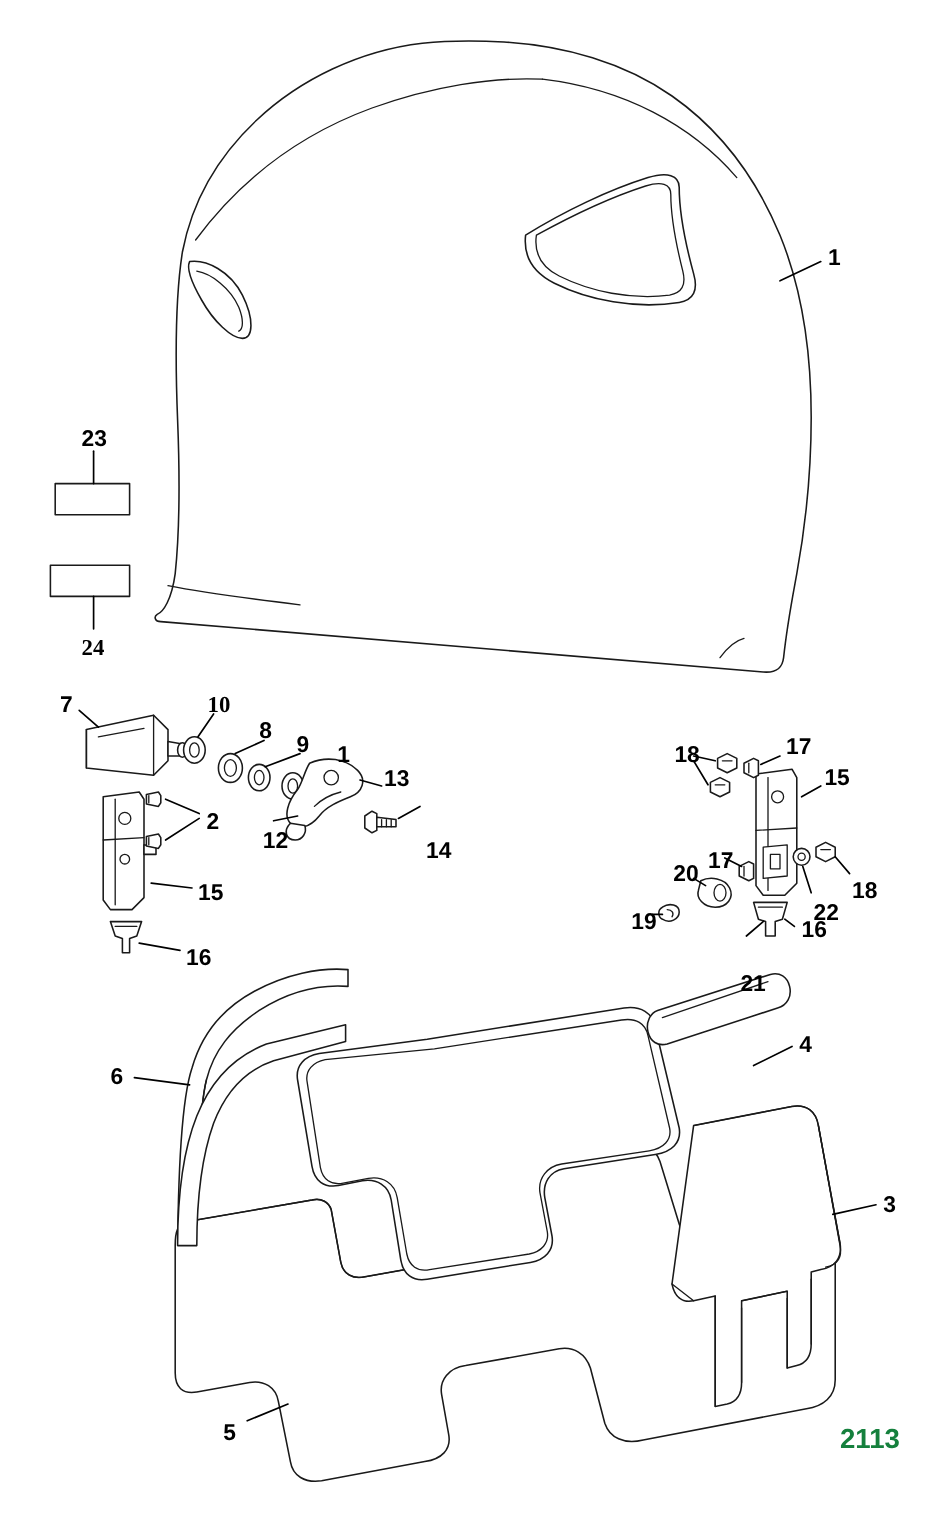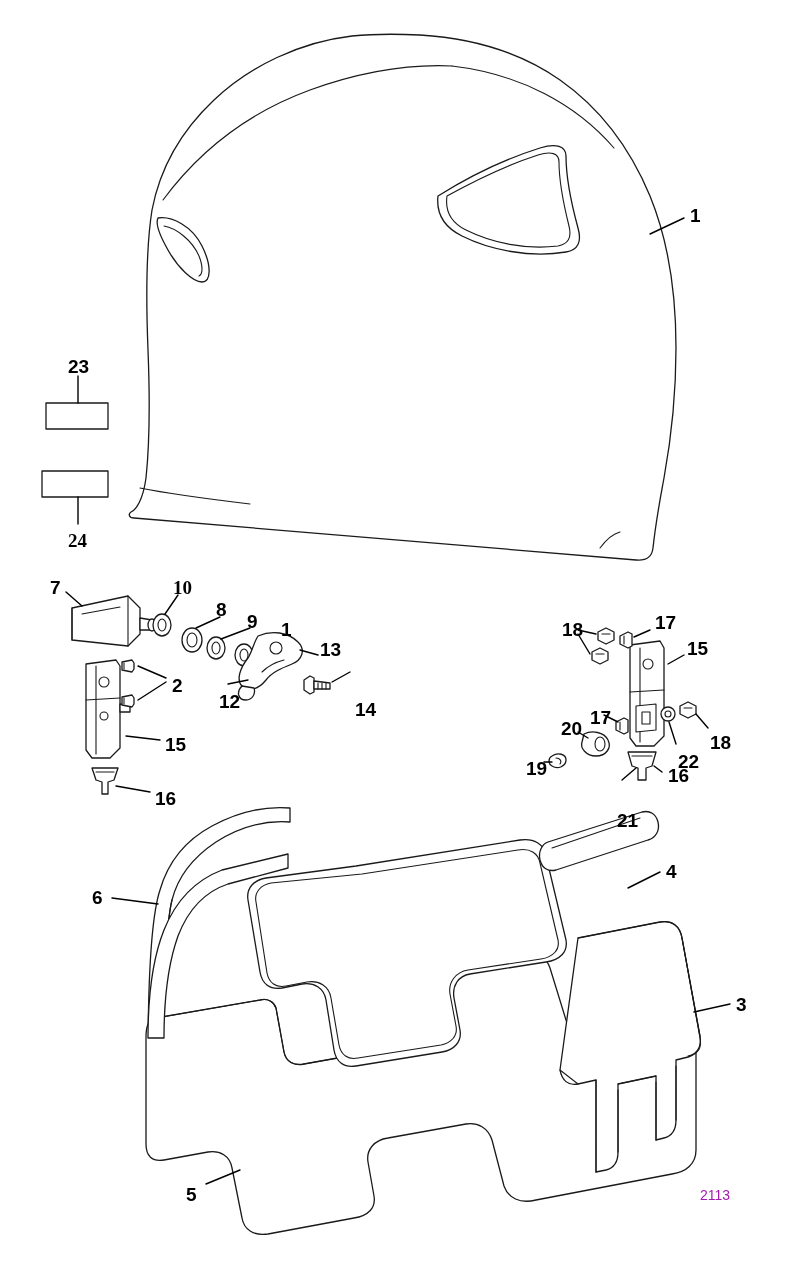--- a/index.html
+++ b/index.html
@@ -29,23 +29,23 @@
     font-family: "Liberation Sans", sans-serif;
     font-size: 19px;
     font-weight: bold;
     color: #000000;
     white-space: nowrap;
     line-height: 1;
   }
   .fig-id {
     position: absolute;
     font-family: "Liberation Sans", sans-serif;
-    font-size: 14px;
-    font-weight: normal;
-    color: #a21caf;
+    font-size: 23px;
+    font-weight: bold;
+    color: #15803d;
     white-space: nowrap;
     line-height: 1;
   }
   .ln {
     stroke: #1a1a1a;
     stroke-width: 1.3;
     fill: none;
     stroke-linecap: round;
     stroke-linejoin: round;
   }

